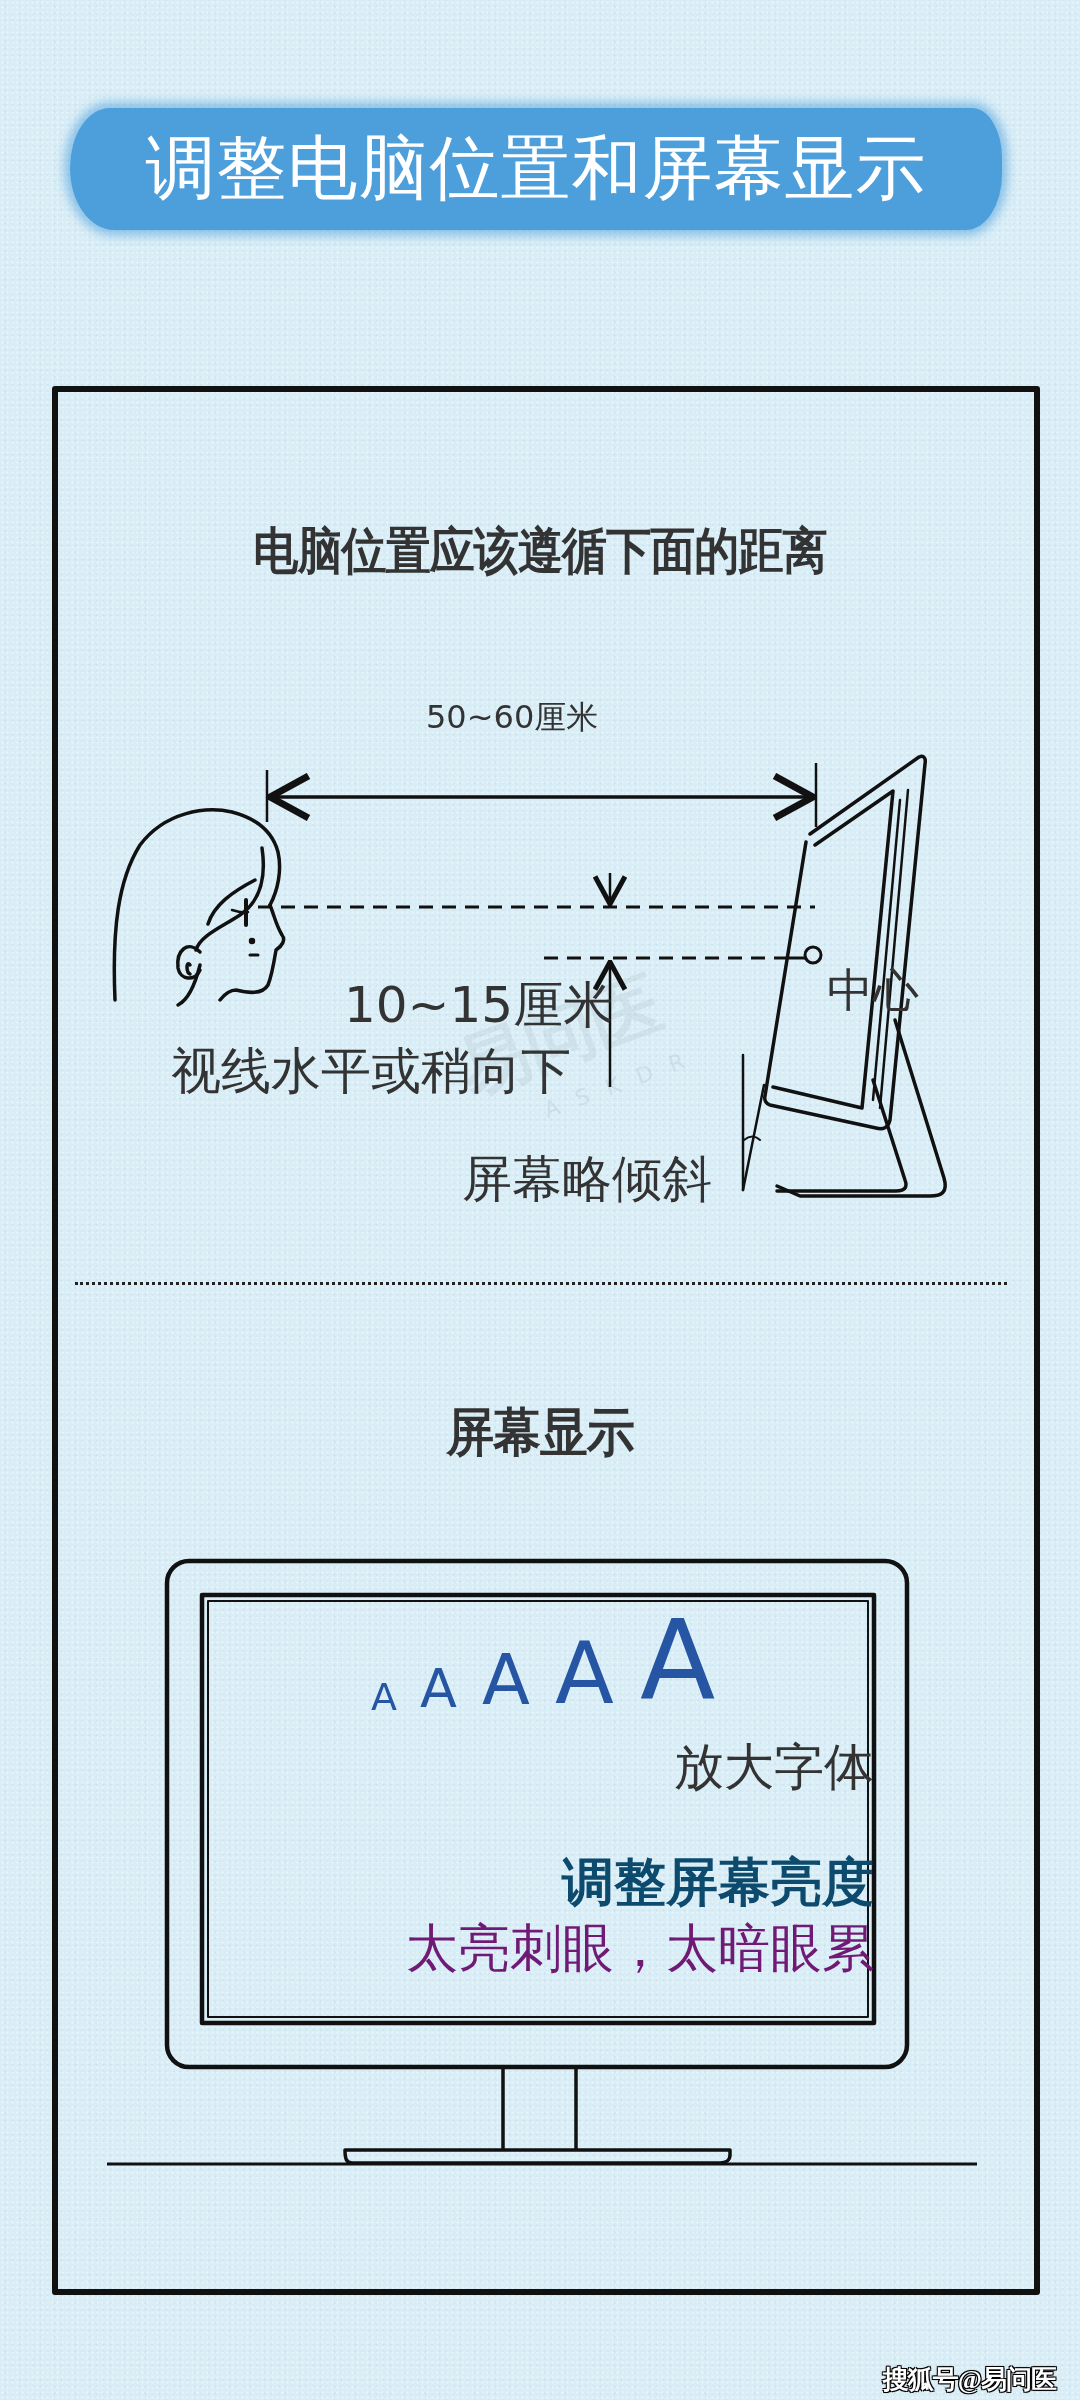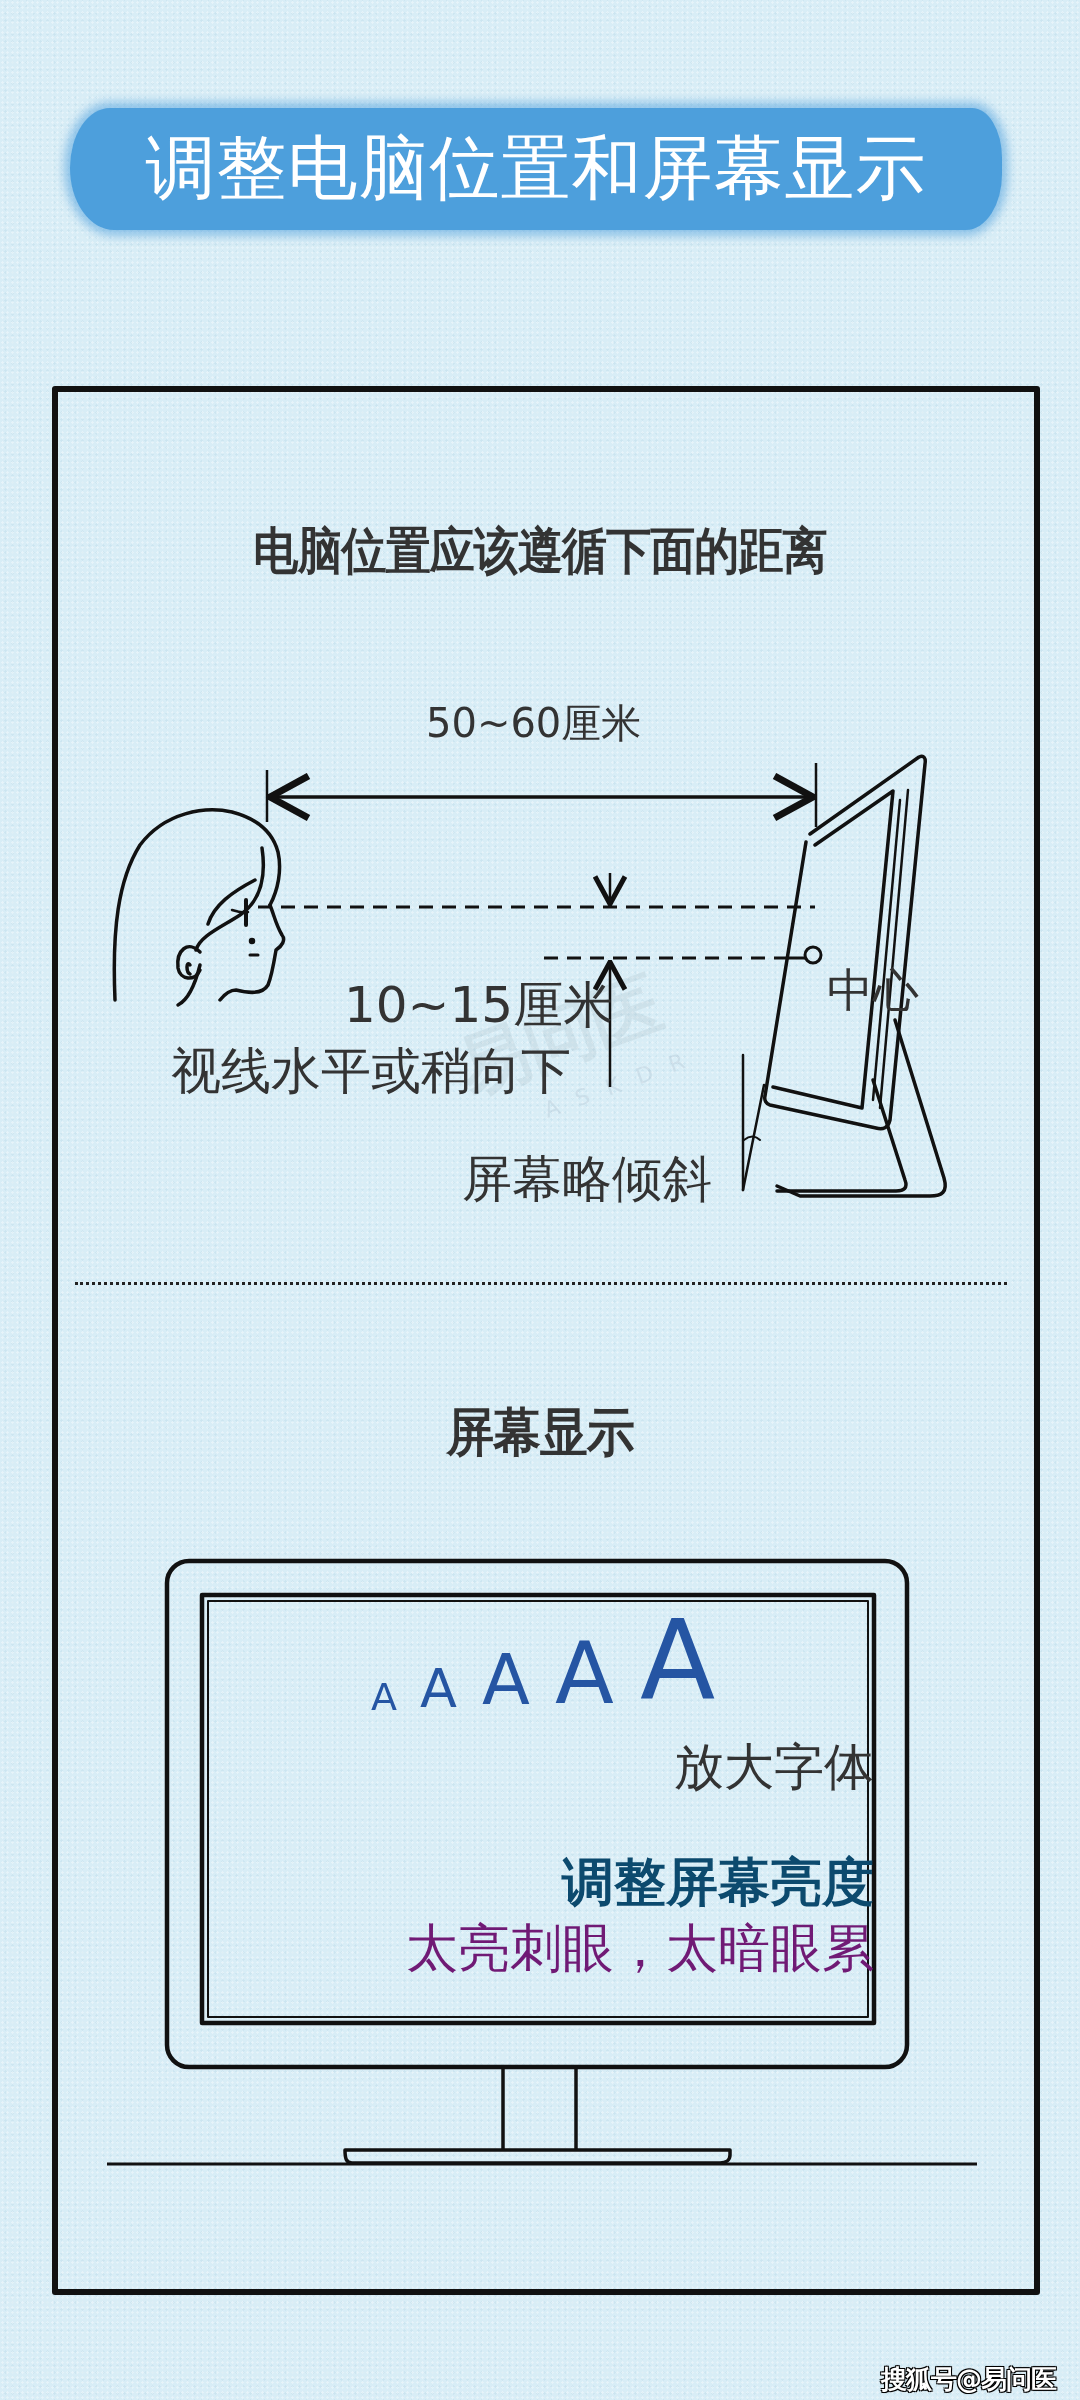--- a/index.html
+++ b/index.html
@@ -45,20 +45,21 @@
     position: absolute; left: 75px; top: 1282px; width: 932px; height: 0;
     border-top: 3px dotted #222;
   }
   svg.draw { position: absolute; left: 0; top: 0; }
   .aaa { position: absolute; color: #2555a3; font-family: "DejaVu Sans", sans-serif; line-height: 1; }
   .mon-text { position: absolute; left: 202px; width: 672px; text-align: right; white-space: nowrap; }
   .footer {
     position: absolute; right: 24px; top: 2362px; font-size: 26px; color: #fff;
     font-weight: bold; letter-spacing: -1px;
     text-shadow: 0 0 2px #000, 1px 1px 0 #000, -1px -1px 0 #000, 1px -1px 0 #000, -1px 1px 0 #000;
+    font-family: Liberation Serif, serif;
   }
   .watermark {
     position: absolute; left: 455px; top: 990px; font-size: 70px; color: rgba(150,170,185,0.18);
     transform: rotate(-20deg); font-weight: bold; white-space: nowrap;
   }
   .watermark-sub {
     position: absolute; left: 540px; top: 1070px; font-size: 22px; color: rgba(150,170,185,0.22);
     letter-spacing: 18px; transform: rotate(-20deg);
   }
 </style>
@@ -141,21 +142,21 @@
     <rect x="167" y="1561" width="740" height="506" rx="22" stroke-width="4.5"></rect>
     <rect x="202" y="1595" width="672" height="428" stroke-width="4.5"></rect>
     <rect x="208" y="1601" width="660" height="416" stroke-width="2"></rect>
     <line x1="503" y1="2067" x2="503" y2="2150" stroke-width="3.5"></line>
     <line x1="576" y1="2067" x2="576" y2="2150" stroke-width="3.5"></line>
     <path d="M345,2150 L730,2150 L730,2155 C730,2160 726,2163 720,2163 L352,2163 C346,2163 345,2158 345,2150 Z" stroke-width="3.5"></path>
     <line x1="107" y1="2164" x2="977" y2="2164" stroke-width="3"></line>
   </g>
 </svg>
 
-<div class="label" style="left:426px; top:696px; font-size:40px;">50~60厘米</div>
+<div class="label" style="left:426px; top:696px; font-size:32px;">50~60厘米</div>
 <div class="label" style="left:344px; top:972px; font-size:50px;">10~15厘米</div>
 <div class="label" style="left:171px; top:1038px; font-size:50px;text-align:right;">视线水平或稍向下</div>
 <div class="label" style="left:827px; top:960px; font-size:46px;">中心</div>
 <div class="label" style="left:462px; top:1146px; font-size:50px;">屏幕略倾斜</div>
 
 <div class="divider"></div>
 
 <div class="section-heading h2">屏幕显示</div>
 
 <div class="aaa" style="left:371px; top:1678px; font-size:38px;">A</div>

